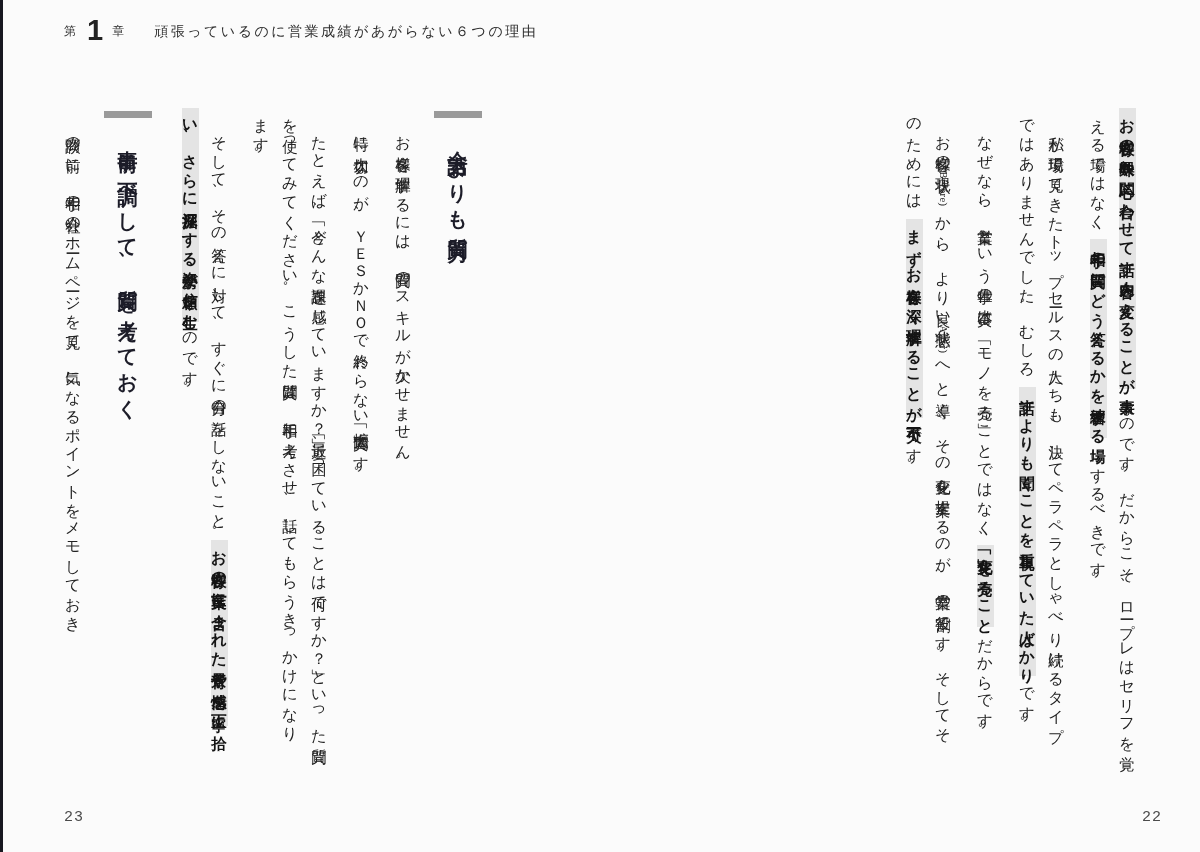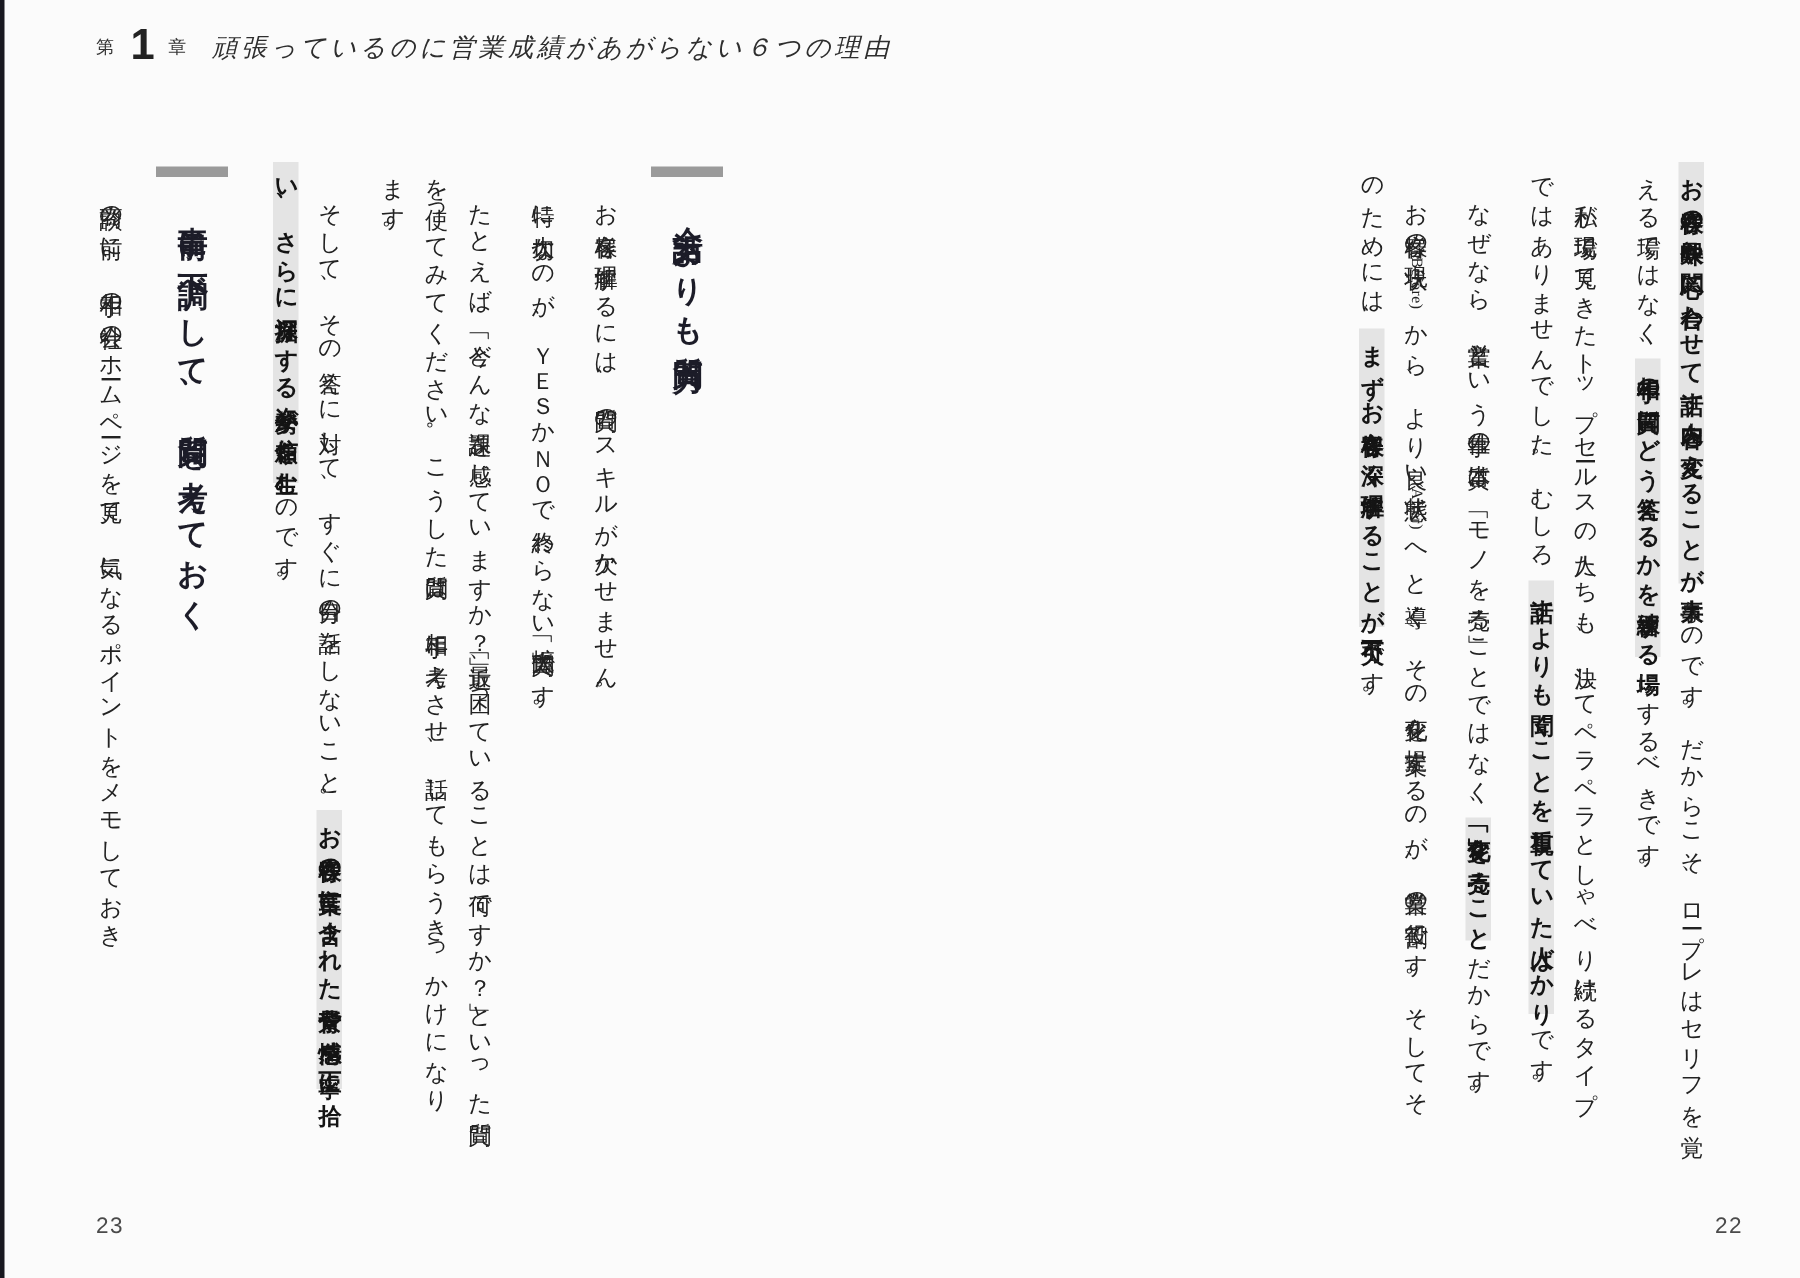--- a/index.html
+++ b/index.html
@@ -9,21 +9,21 @@
     font-family:"Liberation Serif",serif;
   }
   .spine-edge{position:absolute;left:0;top:0;width:3px;height:100%;background:var(--edge,#181820);}
   
   .chapter-header{
     position:absolute;left:64px;top:16px;display:flex;align-items:center;
     font-family:"Liberation Sans",sans-serif;color:#333;white-space:nowrap;
   }
   .chapter-label,.chapter-unit{font-size:12px;letter-spacing:2px;}
   .chapter-number{font-size:29px;font-weight:bold;line-height:1;margin:0 9px 2px 9px;color:#222;}
-  .chapter-title{font-size:17px;letter-spacing:2.5px;margin-left:15px;color:#2e2e2e;font-style:italic;}
+  .chapter-title{font-size:14px;letter-spacing:2.5px;margin-left:28px;color:#2e2e2e;}
   
   .vtext{
     position:absolute;top:108px;height:638px;
     writing-mode:vertical-rl;-webkit-writing-mode:vertical-rl;text-orientation:mixed;
     font-size:15.4px;letter-spacing:1.3px;line-height:29px;color:var(--ink,#222);
   }
   .right-text{right:58px;width:392px;}
   .left-text{left:36px;width:452px;}
   .para{margin:0;}
   .para + .para{margin-block-start:13px;}
@@ -38,21 +38,21 @@
     font-family:"Liberation Sans",sans-serif;font-weight:bold;
     font-size:20px;letter-spacing:3px;line-height:44px;color:#1c1c28;
     margin-block-start:8px;margin-block-end:18px;
   }
   .para + .sec-heading{margin-block-start:26px;}
   .sec-heading::before{
     content:"";position:absolute;top:3px;left:50%;transform:translateX(-50%);
     width:48px;height:7px;background:var(--bar,#9a9a9a);
   }
   .page-number{
-    position:absolute;bottom:26px;font-family:Liberation Sans, sans-serif;
+    position:absolute;bottom:26px;font-family:Liberation Mono, monospace;
     font-size:15px;color:#4a4a4a;letter-spacing:1px;
   }
   .pn-left{left:64px;}
   .pn-right{right:38px;}
 </style>
 </head>
 <body>
 
 <div class="spread" style="--bg: #fbfbfb; --ink: #222222; --hl: #e4e4e4; --bar: #9a9a9a; --edge: #181820;">
   <div class="spine-edge"></div>

